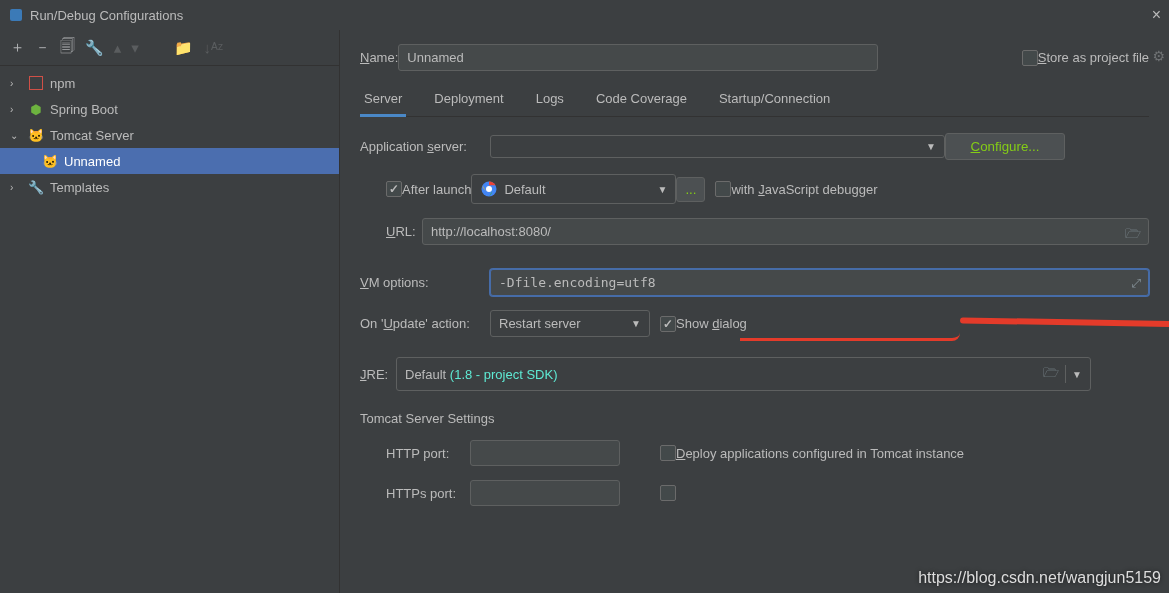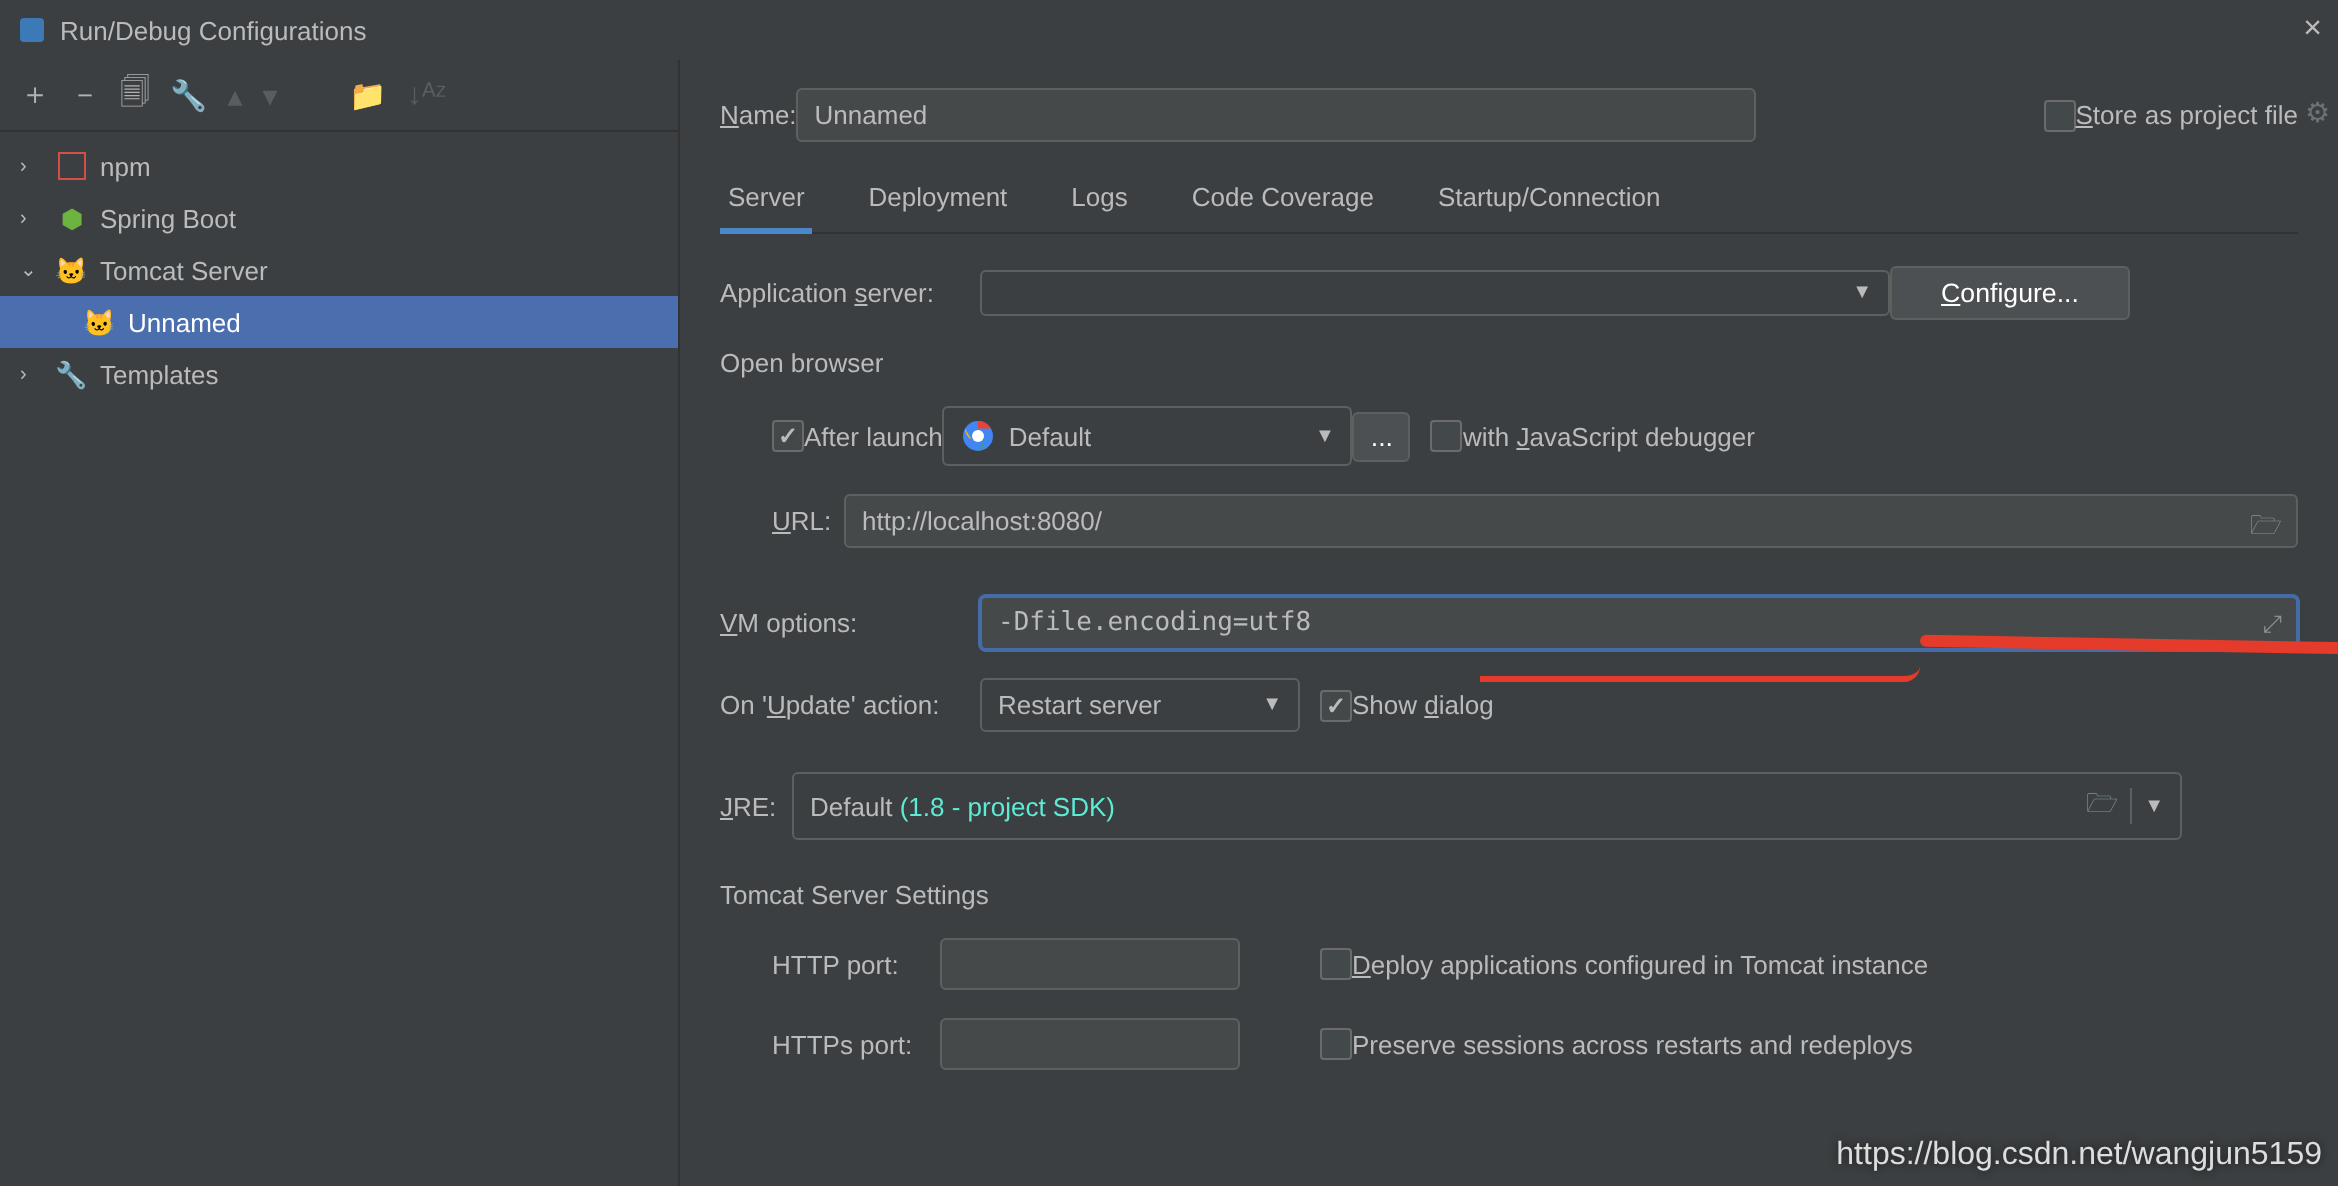--- a/index.html
+++ b/index.html
@@ -42,21 +42,21 @@
 .tab.active { color: #bbb; }
 .tab.active::after { content: ''; position: absolute; left: 0; right: 0; bottom: -1px; height: 3px; background: #4a88c7; }
 
 .dropdown { background: #3c3f41; border: 1px solid #5e6060; color: #bbb; padding: 5px 8px; border-radius: 3px; display: flex; align-items: center; justify-content: space-between; cursor: pointer; }
 .dropdown .dd-arrow { color: #bbb; font-size: 10px; }
 .dropdown.wide { width: 455px; }
 .dropdown.med { width: 205px; }
 .dropdown.sm { width: 160px; }
 .dropdown.jre { width: 695px; }
 
-.btn { background: #4c5052; border: 1px solid #5e6060; color: #ffffff; padding: 5px 14px; border-radius: 3px; cursor: pointer; }
+.btn { background: #4c5052; border: 1px solid #5e6060; color: #84cc16; padding: 5px 14px; border-radius: 3px; cursor: pointer; }
 .btn.square { padding: 4px 8px; }
 
 .section-title { color: #bbb; margin: 8px 0 14px 0; }
 
 .indent-block { padding-left: 26px; }
 
 .folder-icon { color: #87939a; }
 .expand-icon { color: #87939a; font-size: 12px; }
 
 .red-annot { position: absolute; pointer-events: none; }
@@ -153,21 +153,20 @@
 
     <div class="row">
       <span class="lbl" style="width:130px">Application <span class="underline-key">s</span>erver:</span>
       <div class="dropdown wide">
         <span></span>
         <span class="dd-arrow">▼</span>
       </div>
       <button class="btn" style="width:120px"><span class="underline-key">C</span>onfigure...</button>
     </div>
 
-    <div class="section-title">Open browser</div>
 
     <div class="row indent-block">
       <span class="checkbox checked"></span>
       <span class="lbl">After launch</span>
       <div class="dropdown med">
         <span style="display:flex;align-items:center;gap:6px">
           <svg class="chrome-logo" viewBox="0 0 24 24">
               <circle cx="12" cy="12" r="10" fill="#4285f4"></circle>
               <circle cx="12" cy="12" r="4" fill="#fff"></circle>
               <path d="M12 2a10 10 0 0 1 8.7 5H12z" fill="#ea4335"></path>
@@ -229,21 +228,20 @@
       <span style="width:40px"></span>
       <span class="checkbox"></span>
       <span class="lbl"><span class="underline-key">D</span>eploy applications configured in Tomcat instance</span>
     </div>
 
     <div class="row indent-block">
       <span class="lbl" style="width:84px">HTTPs port:</span>
       <input class="input-text small" style="">
       <span style="width:40px"></span>
       <span class="checkbox"></span>
-      <span class="lbl">Preserve sessions across restarts and redeploys</span>
     </div>
 
     <div class="red-annot one"></div>
     <div class="red-annot two"></div>
   </div>
 </div>
 
 <div class="watermark">https://blog.csdn.net/wangjun5159</div>
 
 </body></html>

